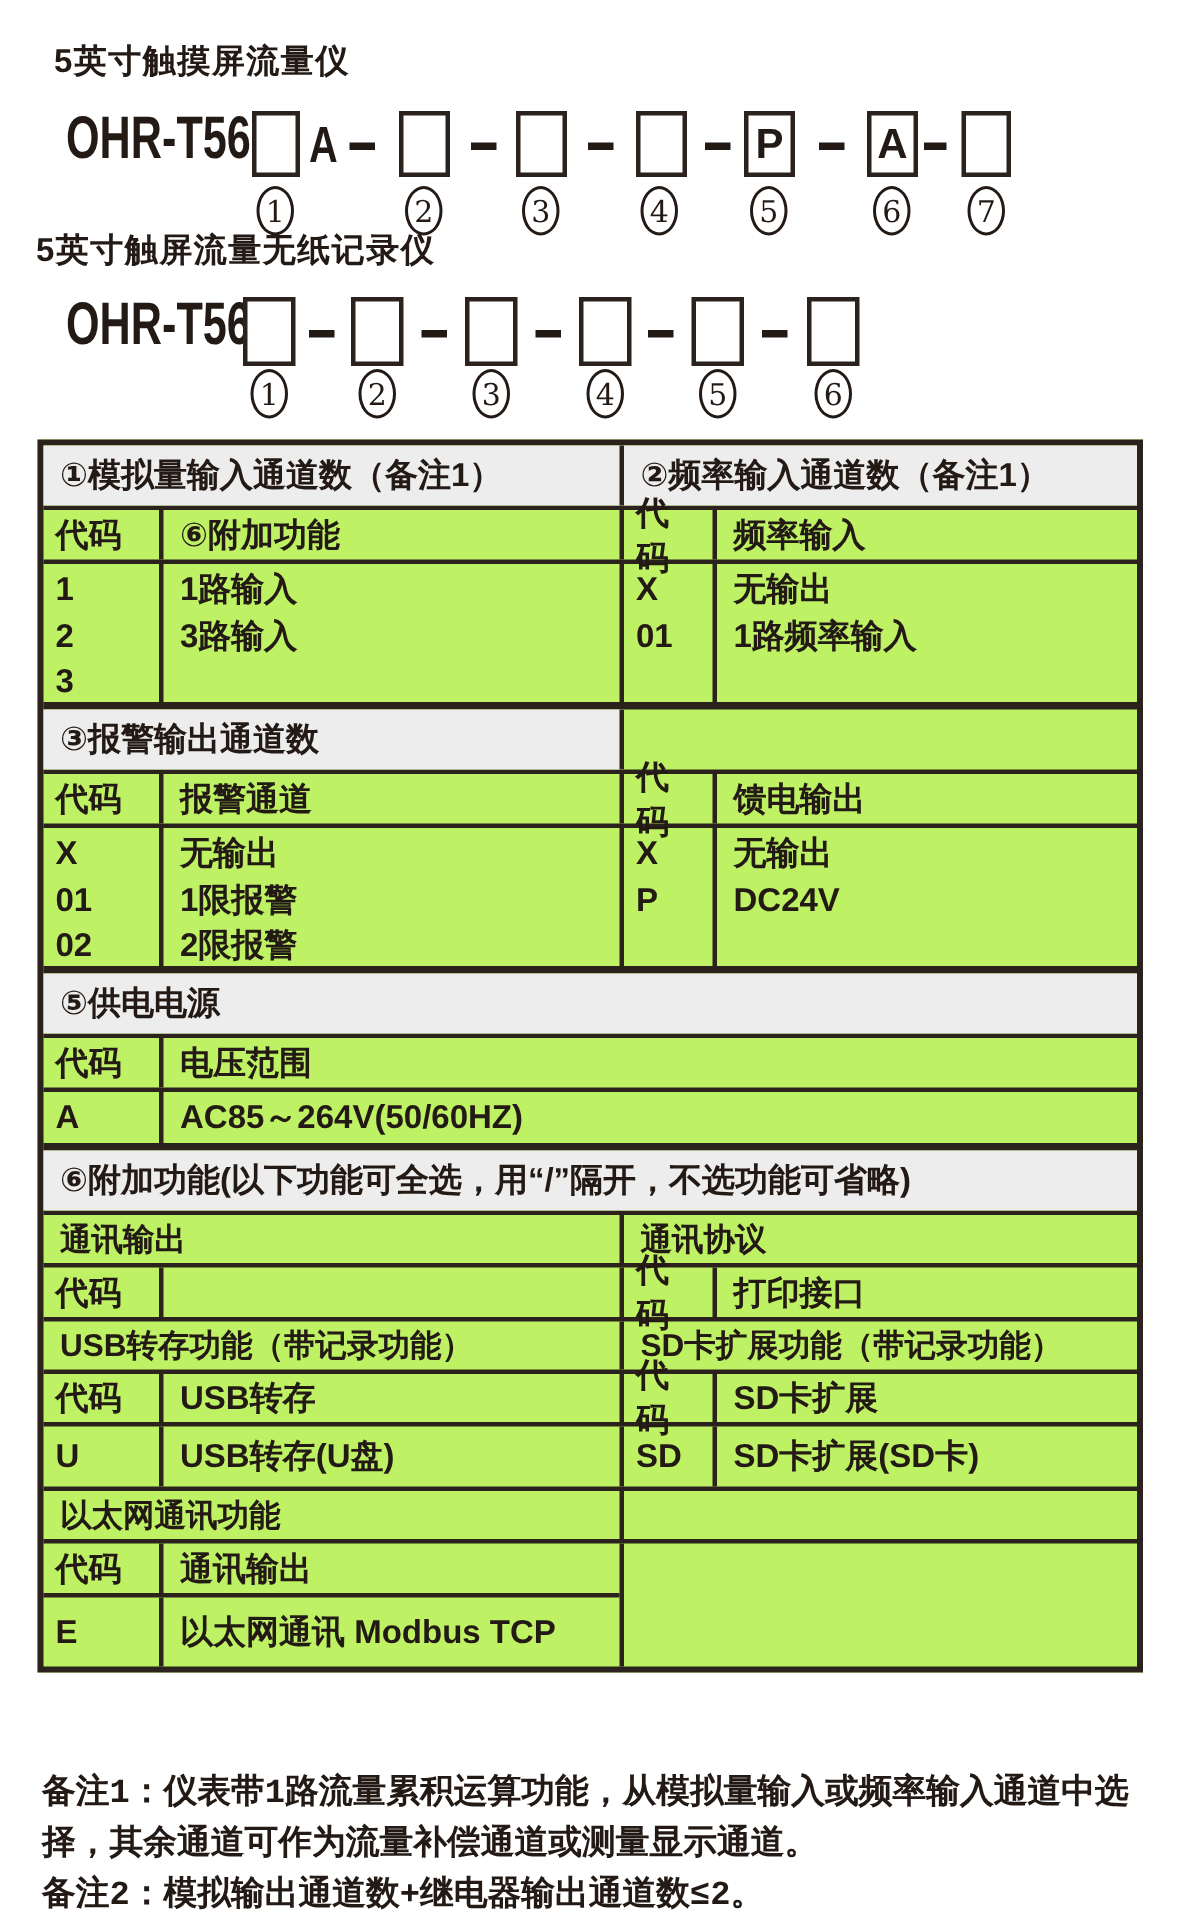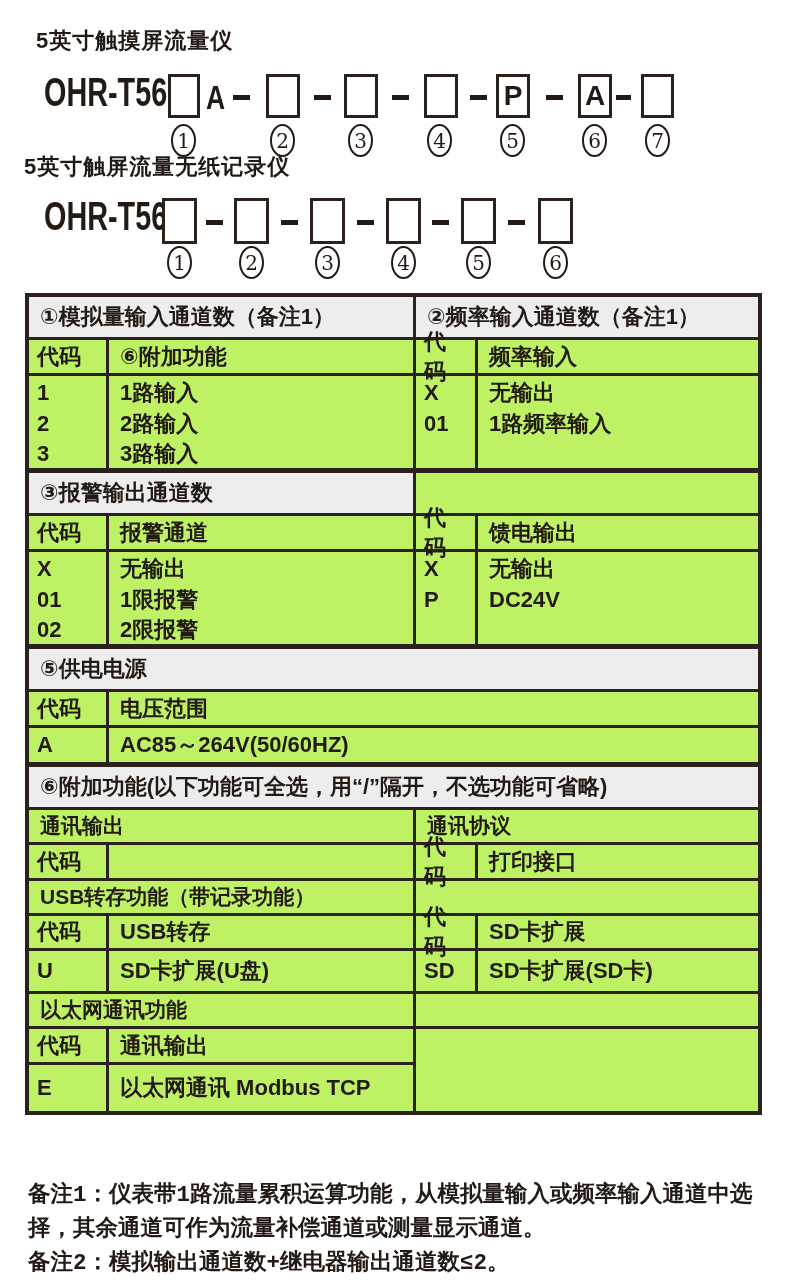--- a/index.html
+++ b/index.html
@@ -147,21 +147,20 @@
 
   <div class="trow">
     <div class="lhalf h92">
       <div class="code stack">
         <div>1</div>
         <div>2</div>
         <div>3</div>
       </div>
       <div class="desc stack">
         <div>1路输入</div>
-        <div>2路输入</div>
         <div>3路输入</div>
       </div>
     </div>
     <div class="rhalf h92">
       <div class="code stack">
         <div>X</div>
         <div>01</div>
       </div>
       <div class="desc stack">
         <div>无输出</div>
@@ -243,37 +242,38 @@
     </div>
     <div class="rhalf h33">
       <div class="code">代码</div>
       <div class="desc">打印接口</div>
     </div>
   </div>
 
 
   <div class="trow">
     <div class="lhalf sub h32">USB转存功能（带记录功能）</div>
+    <div class="rhalf sub h32">SD卡扩展功能（带记录功能）</div>
   </div>
 
   <div class="trow">
     <div class="lhalf h32">
       <div class="code">代码</div>
       <div class="desc">USB转存</div>
     </div>
     <div class="rhalf h32">
       <div class="code">代码</div>
       <div class="desc">SD卡扩展</div>
     </div>
   </div>
 
   <div class="trow">
     <div class="lhalf h401">
       <div class="code">U</div>
-      <div class="desc">SD卡扩展(U盘)</div>
+      <div class="desc">USB转存(U盘)</div>
     </div>
     <div class="rhalf h401">
       <div class="code">SD</div>
       <div class="desc">SD卡扩展(SD卡)</div>
     </div>
   </div>
 
   <div class="trow">
     <div class="lhalf sub h32">以太网通讯功能</div>
     <div class="rhalf h32"></div>

